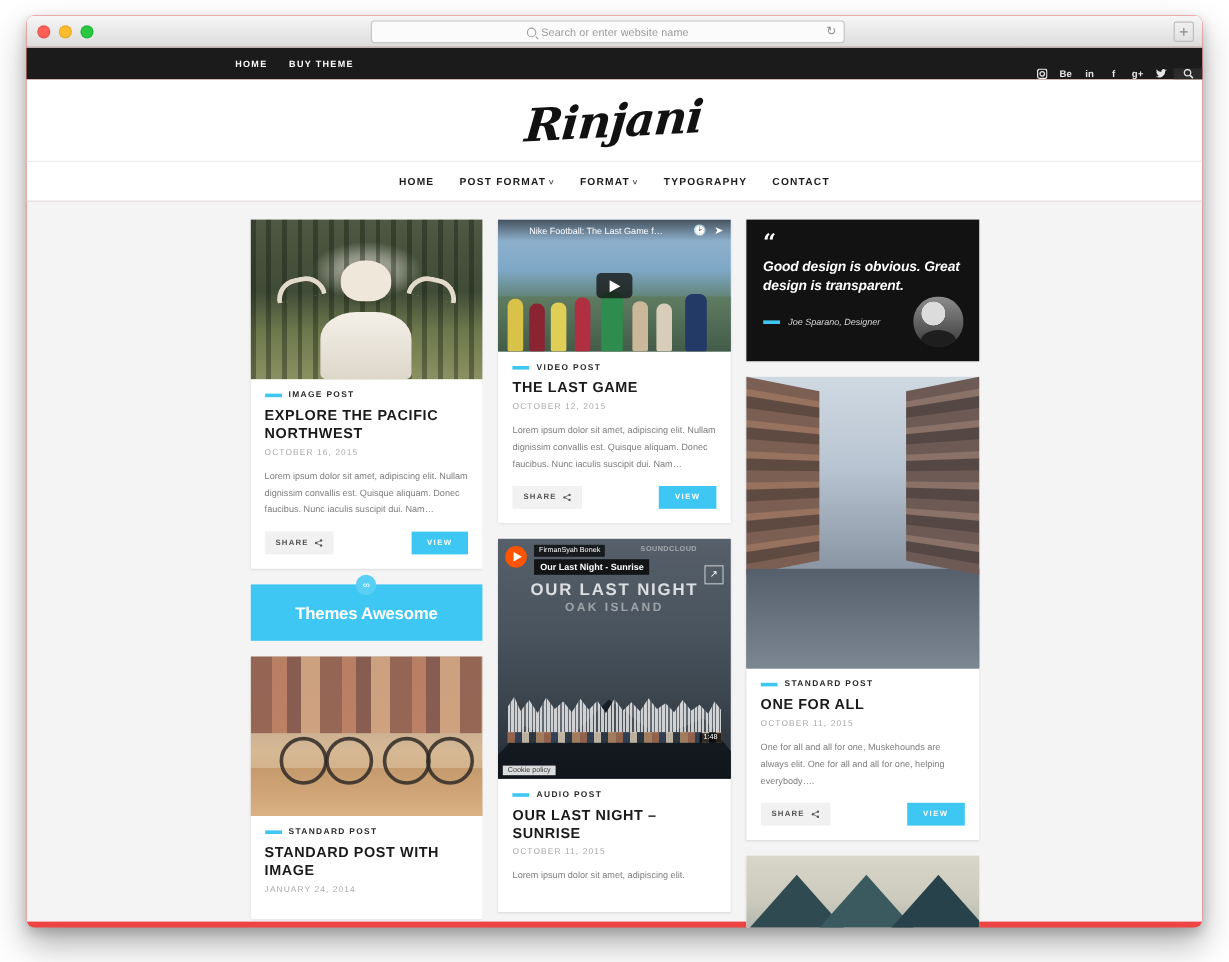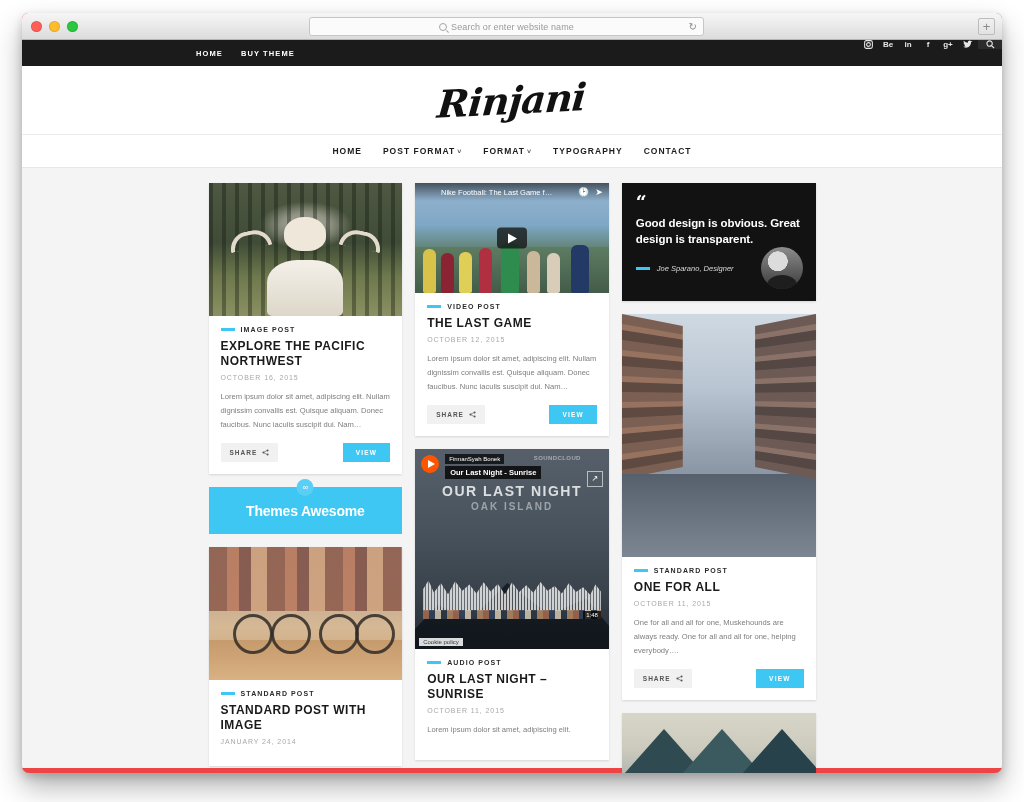--- a/index.html
+++ b/index.html
@@ -114,21 +114,21 @@
     font-size: 7.5px;
     font-weight: bold;
     letter-spacing: 1.1px;
     text-decoration: none;
   }
   .social {
     position: absolute;
     right: 0; top: 0;
     height: 26px;
     display: flex;
-    align-items: flex-start;
+    align-items: flex-end;
   }
   .social .si {
     width: 20px;
     display: flex;
     align-items: center;
     justify-content: center;
     color: #e6e6e6;
     font-size: 8px;
     font-weight: bold;
   }
@@ -508,20 +508,21 @@
   .quote-mark {
     font-family: "DejaVu Serif", serif;
     font-size: 19px;
     font-weight: bold;
     line-height: 10px;
     color: #ffffff;
     margin-bottom: 8px;
   }
   .quote-text {
     font-size: 11.5px;
+    font-style: italic;
     font-weight: bold;
     line-height: 1.42;
     letter-spacing: -.1px;
     margin-bottom: 16px;
   }
   .quote-foot { display: flex; align-items: center; gap: 7px; }
   .quote-foot .bar { width: 14px; height: 3px; background: #3FC7F4; }
   .quote-foot .author { font-size: 7.5px; font-style: italic; color: #d8d8d8; }
   .quote-avatar {
     position: absolute;
@@ -781,21 +782,21 @@
           <div class="thumb img-city" style="height:243px;">
             <span class="road"></span>
           </div>
           <div class="card-body">
             <div class="cat">
               <span class="bar"></span>
               <span class="label">STANDARD POST</span>
             </div>
             <h2 class="title">ONE FOR ALL</h2>
             <div class="date">OCTOBER 11, 2015</div>
-            <p class="excerpt">One for all and all for one, Muskehounds are always ready. One for all and all for one, helping everybody….</p>
+            <p class="excerpt">One for all and all for one, Muskehounds are always elit. One for all and all for one, helping everybody….</p>
             <div class="actions">
               <span class="share-btn">
                 <span>SHARE</span>
                 <svg width="7" height="7" viewBox="0 0 10 10">
                     <circle cx="8" cy="2" r="1.4" fill="#555"></circle>
                     <circle cx="8" cy="8" r="1.4" fill="#555"></circle>
                     <circle cx="2" cy="5" r="1.4" fill="#555"></circle>
                     <line x1="2.8" y1="4.4" x2="7" y2="2.4" stroke="#555" stroke-width=".9"></line>
                     <line x1="2.8" y1="5.6" x2="7" y2="7.6" stroke="#555" stroke-width=".9"></line>
                   </svg>

